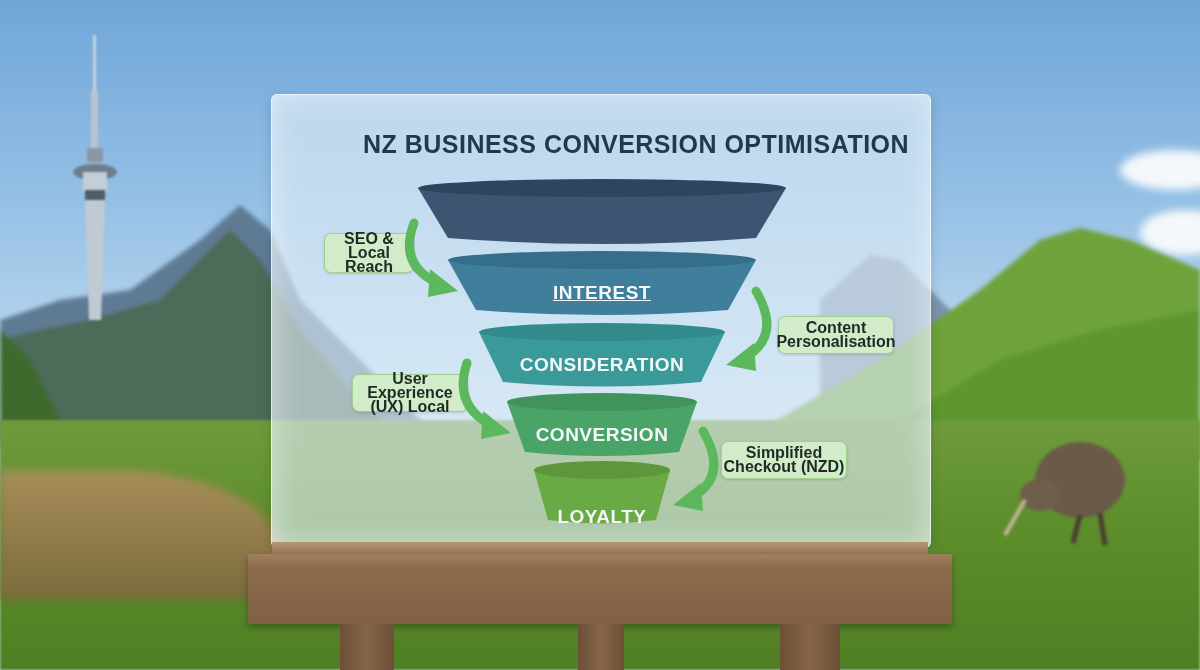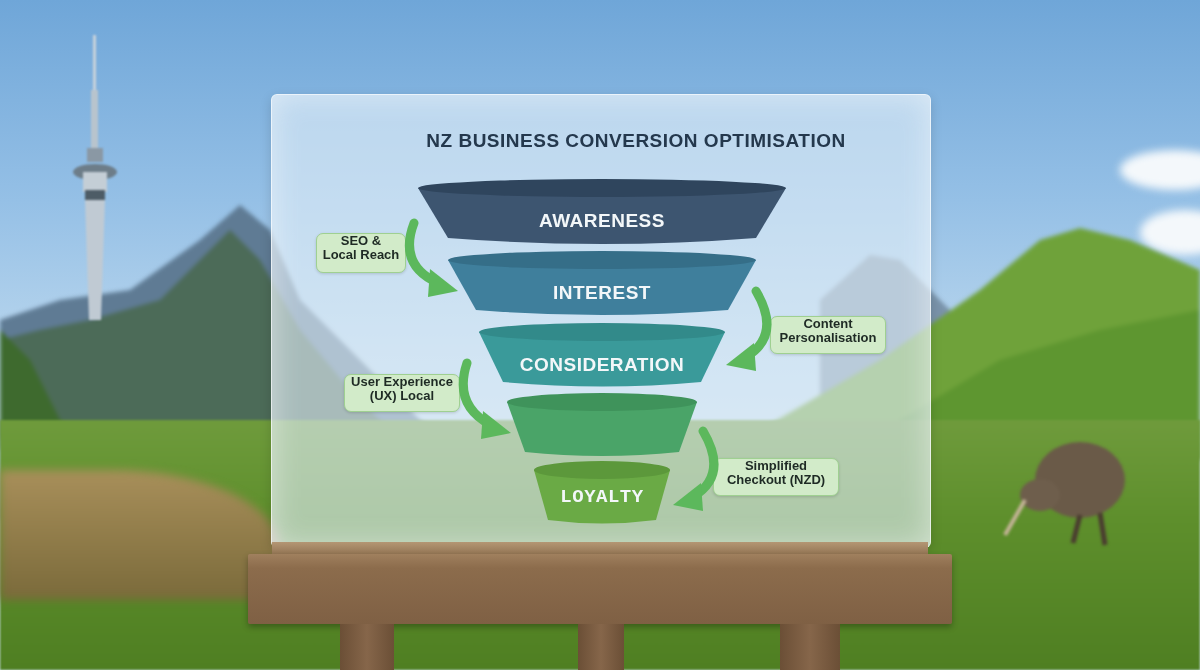--- a/index.html
+++ b/index.html
@@ -4,25 +4,25 @@
 <style>
   html,body{margin:0;padding:0;}
   body{width:1200px;height:670px;overflow:hidden;position:relative;font-family:"DejaVu Sans","Liberation Sans",sans-serif;}
   .scene{position:absolute;inset:0;overflow:hidden;}
   .sky{position:absolute;inset:0;background:linear-gradient(180deg,#6fa6d8 0%,#95c0e6 30%,#bcd8ee 55%,#cfe3f0 70%);}
   .cloud{position:absolute;background:#f4f8fb;border-radius:50%;filter:blur(4px);}
   .ground{position:absolute;left:0;right:0;bottom:0;height:250px;background:linear-gradient(180deg,#6f9b3c 0%,#5e8f2c 40%,#4f7f22 100%);filter:blur(1px);}
   .lake{position:absolute;left:0;top:440px;width:700px;height:80px;background:linear-gradient(180deg,#8fb2c8,#6f93ad);filter:blur(3px);}
   .reeds{position:absolute;left:0;top:470px;width:280px;height:130px;background:linear-gradient(180deg,#a88f5a,#7a6a3a);filter:blur(5px);border-radius:0 60% 0 0;}
   .glass{position:absolute;left:271px;top:94px;width:658px;height:452px;background:rgba(225,238,247,0.62);border:1px solid rgba(255,255,255,0.7);border-radius:6px;box-shadow:inset 0 0 30px rgba(255,255,255,0.5),0 4px 12px rgba(0,0,0,0.15);}
-  .title{position:absolute;left:271px;top:130px;width:730px;text-align:center;font-family:"Liberation Sans",sans-serif;font-weight:bold;font-size:19px;color:#24384d;letter-spacing:0.5px;}
+  .title{position:absolute;left:271px;top:130px;width:730px;text-align:center;font-family:"Liberation Sans",sans-serif;font-weight:bold;font-size:25px;color:#24384d;letter-spacing:0.5px;}
   .stage{position:absolute;}
   .stage svg{position:absolute;left:0;top:0;}
   .stage-label{position:absolute;left:0;width:100%;text-align:center;color:#f3f7f9;font-family:"Liberation Sans",sans-serif;font-weight:bold;font-size:19px;letter-spacing:0.5px;}
-  .note{position:absolute;background:#d2ebc9;border:1px solid #9fd091;border-radius:7px;color:#1e2a24;font-family:"Liberation Sans",sans-serif;font-weight:bold;font-size:13px;text-align:center;line-height:14px;display:flex;justify-content:center;box-shadow:0 1px 3px rgba(0,0,0,0.15);}
+  .note{position:absolute;background:#d2ebc9;border:1px solid #9fd091;border-radius:7px;color:#1e2a24;font-family:"Liberation Sans",sans-serif;font-weight:bold;font-size:16px;text-align:center;line-height:14px;display:flex;align-items:center;justify-content:center;box-shadow:0 1px 3px rgba(0,0,0,0.15);margin-left:8px;}
   .arrow{position:absolute;}
   .easel-top{position:absolute;left:248px;top:554px;width:704px;height:70px;background:linear-gradient(180deg,#a0805e 0%,#8c6c4c 20%,#7f6044 100%);border-radius:2px;box-shadow:0 3px 6px rgba(0,0,0,0.3);}
   .easel-lip{position:absolute;left:272px;top:542px;width:656px;height:14px;background:linear-gradient(180deg,#b49674,#8f7150);}
   .leg{position:absolute;top:624px;height:46px;background:linear-gradient(90deg,#6b4f36,#86664a,#6b4f36);}
   .tower{position:absolute;}
   .kiwi{position:absolute;}
 </style>
 </head>
 <body>
 
@@ -67,64 +67,64 @@
 
 <div class="glass"></div>
 
 <div class="title">NZ BUSINESS CONVERSION OPTIMISATION</div>
 
 <div class="stage" style="left:416px;top:178px;width:372px;height:66px;">
   <svg width="372" height="66">
     <path d="M2 10 L370 10 L340 60 Q186 72 32 60 Z" fill="#3d5570"></path>
     <ellipse cx="186" cy="10" rx="184" ry="9" fill="#2f455d"></ellipse>
   </svg>
-  <div class="stage-label" style="top:32px;">AWARENESS</div>
 </div>
 
 <div class="stage" style="left:446px;top:250px;width:312px;height:66px;">
   <svg width="312" height="66">
     <path d="M2 10 L310 10 L282 60 Q156 70 30 60 Z" fill="#3f7f9c"></path>
     <ellipse cx="156" cy="10" rx="154" ry="9" fill="#356e88"></ellipse>
   </svg>
-  <div class="stage-label" style="top:32px;">INTEREST</div>
+  <div class="stage-label" style="top:32px;text-decoration:underline;">INTEREST</div>
 </div>
 
 <div class="stage" style="left:477px;top:322px;width:250px;height:66px;">
   <svg width="250" height="66">
     <path d="M2 10 L248 10 L224 60 Q125 69 26 60 Z" fill="#3a9a9a"></path>
     <ellipse cx="125" cy="10" rx="123" ry="9" fill="#328a8a"></ellipse>
   </svg>
   <div class="stage-label" style="top:32px;">CONSIDERATION</div>
 </div>
 
 <div class="stage" style="left:505px;top:392px;width:194px;height:66px;">
   <svg width="194" height="66">
     <path d="M2 10 L192 10 L174 60 Q97 68 20 60 Z" fill="#4aa468"></path>
     <ellipse cx="97" cy="10" rx="95" ry="9" fill="#3f935b"></ellipse>
   </svg>
+  <div class="stage-label" style="top:32px;">CONVERSION</div>
 </div>
 
 <div class="stage" style="left:532px;top:460px;width:140px;height:66px;">
   <svg width="140" height="66">
     <path d="M2 10 L138 10 L124 60 Q70 67 16 60 Z" fill="#6aaa45"></path>
     <ellipse cx="70" cy="10" rx="68" ry="9" fill="#5c983b"></ellipse>
   </svg>
-  <div class="stage-label" style="top:26px;font-family:Liberation Mono, monospace;">LOYALTY</div>
+  <div class="stage-label" style="top:46px;">LOYALTY</div>
 </div>
 
 <div class="note" style="left:316px;top:233px;width:88px;height:38px;">
   <div><span>SEO &amp;</span><br><span>Local Reach</span></div>
 </div>
 <div class="note" style="left:770px;top:316px;width:114px;height:36px;">
   <div><span>Content</span><br><span>Personalisation</span></div>
 </div>
 <div class="note" style="left:344px;top:374px;width:114px;height:36px;">
   <div><span>User Experience</span><br><span>(UX) Local</span></div>
 </div>
-<div class="note" style="left:713px;top:458px;width:124px;height:36px;">
+<div class="note" style="left:713px;top:441px;width:124px;height:36px;">
   <div><span>Simplified</span><br><span>Checkout (NZD)</span></div>
 </div>
 
 <svg class="arrow" width="70" height="90" style="left:400px;top:215px;">
   <path d="M14 8 Q-2 50 38 68" fill="none" stroke="#5cb85c" stroke-width="9" stroke-linecap="round"></path>
   <path d="M30 54 L58 76 L28 82 Z" fill="#5cb85c"></path>
 </svg>
 <svg class="arrow" width="70" height="90" style="left:716px;top:285px;">
   <path d="M40 6 Q66 50 30 72" fill="none" stroke="#5cb85c" stroke-width="9" stroke-linecap="round"></path>
   <path d="M38 58 L10 80 L40 86 Z" fill="#5cb85c"></path>

